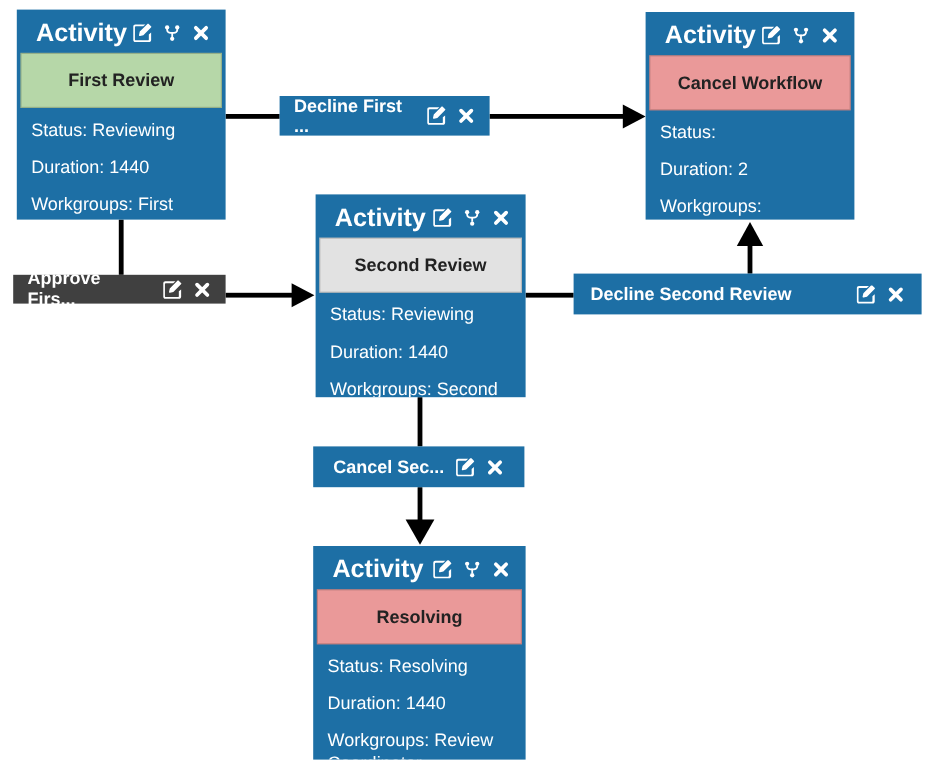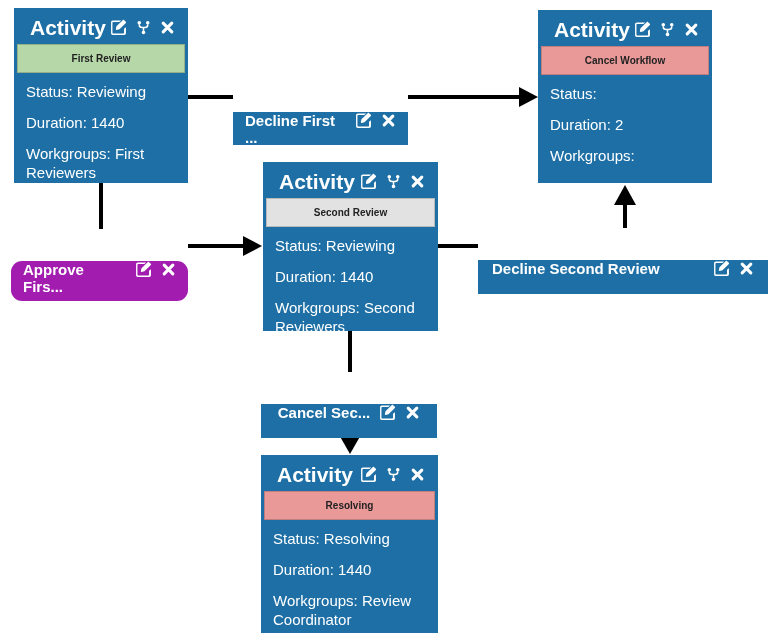--- a/index.html
+++ b/index.html
@@ -12,32 +12,32 @@
   
   .activity-node {
     position:absolute; background:#1d6fa5; color:#fff; overflow:hidden;
   }
   .node-header { display:flex; align-items:center; height:36px; padding:3px 13px 0 16px; }
   .node-title { font-weight:bold; font-size:21px; }
   .header-icons { margin-left:auto; display:flex; align-items:center; gap:9px; }
   .icon { display:inline-flex; cursor:pointer; }
   .icon svg { display:block; }
   .node-label {
-    height:29px; margin:0 3px; display:flex; align-items:center; justify-content:center;
-    font-weight:bold; font-size:10px; color:#222;
+    height:46px; margin:0 3px; display:flex; align-items:center; justify-content:center;
+    font-weight:bold; font-size:15px; color:#222;
     border:1px solid rgba(0,0,0,0.18);
   }
   .node-body { padding:9px 12px 0 12px; font-size:15px; }
   .node-line { line-height:19px; margin-bottom:12px; }
 
   
   .transition-node {
     position:absolute; background:#1d6fa5; color:#fff;
-    display:flex; align-items:flex-start; justify-content:center; gap:9px;
-    font-weight:bold; font-size:15px; padding:0 12px;margin-top:32px;
+    display:flex; align-items:center; justify-content:center; gap:9px;
+    font-weight:bold; font-size:15px; padding:0 12px;
   }
   .transition-icons { display:flex; align-items:center; gap:9px; }
   .transition-node.wide { justify-content:flex-start; padding-left:14px; padding-right:14px; }
   .transition-node.wide .transition-icons { margin-left:auto; }
 
   
   .connector { position:absolute; background:#000; }
   .arrow { position:absolute; width:0; height:0; }
   .arrow-right { border-top:10px solid transparent; border-bottom:10px solid transparent; border-left:19px solid #000; }
   .arrow-up    { border-left:11px solid transparent; border-right:11px solid transparent; border-bottom:20px solid #000; }
@@ -213,21 +213,21 @@
           </svg>
         </span>
       <span class="icon">
           <svg viewBox="0 0 16 16" width="15" height="15">
             <path d="M3.4 3.4 12.6 12.6 M12.6 3.4 3.4 12.6" stroke="#fff" stroke-width="3.3" stroke-linecap="round"></path>
           </svg>
         </span>
     </span>
   </div>
 
-  <div class="transition-node" style="left: 11px; top: 229px; width: 177px; height: 40px; background-color: #a21caf; border-radius: 11px;">
+  <div class="transition-node" style="left: 11px; top: 229px; width: 177px; height: 24px; background-color: #404040;">
     <span class="transition-label">Approve Firs...</span>
     <span class="transition-icons">
       <span class="icon">
           <svg viewBox="0 0 16 16" width="17" height="17">
             <path fill="#fff" d="M13.2 9.2V13c0 .4-.3.7-.7.7H3c-.4 0-.7-.3-.7-.7V3.5c0-.4.3-.7.7-.7h5.8l1.7-1.5H2.6C1.7 1.3 1 2 1 2.9v10.5c0 .9.7 1.6 1.6 1.6h10.8c.9 0 1.6-.7 1.6-1.6V7.7z"></path>
             <path fill="#fff" d="M14.9 2.7 13.3 1.1c-.4-.4-1-.4-1.4 0L6.1 6.9 5.5 9.5c-.1.5.3.9.8.8l2.6-.6 5.8-5.8c.6-.4.6-1 .2-1.2z"></path>
           </svg>
         </span>
       <span class="icon">
           <svg viewBox="0 0 16 16" width="15" height="15">

